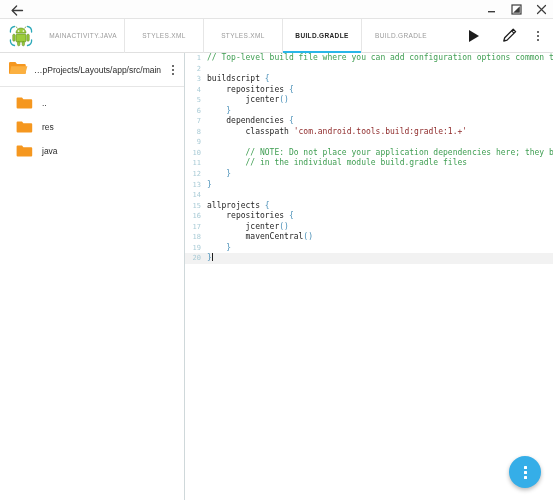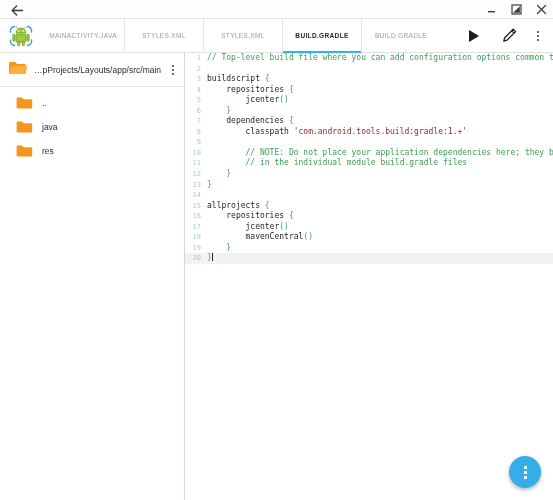--- a/index.html
+++ b/index.html
@@ -363,30 +363,30 @@
         </span>
         <span class="fname">..</span>
       </div>
 
       <div class="file-row">
         <span class="ficon">
           <svg width="17" height="14" viewBox="0 0 17 14">
             <path d="M0.6 2.4 A1 1 0 0 1 1.6 1.4 H6 L7.4 3.2 H15.2 A1 1 0 0 1 16.2 4.2 V11.6 A1 1 0 0 1 15.2 12.6 H1.6 A1 1 0 0 1 0.6 11.6 Z" fill="#f5971f"></path>
           </svg>
         </span>
-        <span class="fname">java</span>
+        <span class="fname">res</span>
       </div>
 
       <div class="file-row">
         <span class="ficon">
           <svg width="17" height="14" viewBox="0 0 17 14">
             <path d="M0.6 2.4 A1 1 0 0 1 1.6 1.4 H6 L7.4 3.2 H15.2 A1 1 0 0 1 16.2 4.2 V11.6 A1 1 0 0 1 15.2 12.6 H1.6 A1 1 0 0 1 0.6 11.6 Z" fill="#f5971f"></path>
           </svg>
         </span>
-        <span class="fname">res</span>
+        <span class="fname">java</span>
       </div>
 
 
     </div>
   </div>
 
   <div class="editor">
     <div class="code" id="code-root"><div class="cline"><span class="gutter">1</span><span class="ctext"><span class="tok-comment">// Top-level build file where you can add configuration options common to all sub-projects/modules.</span></span></div><div class="cline"><span class="gutter">2</span><span class="ctext"></span></div><div class="cline"><span class="gutter">3</span><span class="ctext"><span class="tok-plain">buildscript </span><span class="tok-punc">{</span></span></div><div class="cline"><span class="gutter">4</span><span class="ctext"><span class="tok-plain">    repositories </span><span class="tok-punc">{</span></span></div><div class="cline"><span class="gutter">5</span><span class="ctext"><span class="tok-plain">        jcenter</span><span class="tok-punc">()</span></span></div><div class="cline"><span class="gutter">6</span><span class="ctext"><span class="tok-punc">    }</span></span></div><div class="cline"><span class="gutter">7</span><span class="ctext"><span class="tok-plain">    dependencies </span><span class="tok-punc">{</span></span></div><div class="cline"><span class="gutter">8</span><span class="ctext"><span class="tok-plain">        classpath </span><span class="tok-str">'com.android.tools.build:gradle:1.+'</span></span></div><div class="cline"><span class="gutter">9</span><span class="ctext"></span></div><div class="cline"><span class="gutter">10</span><span class="ctext"><span class="tok-comment">        // NOTE: Do not place your application dependencies here; they belong</span></span></div><div class="cline"><span class="gutter">11</span><span class="ctext"><span class="tok-comment">        // in the individual module build.gradle files</span></span></div><div class="cline"><span class="gutter">12</span><span class="ctext"><span class="tok-punc">    }</span></span></div><div class="cline"><span class="gutter">13</span><span class="ctext"><span class="tok-punc">}</span></span></div><div class="cline"><span class="gutter">14</span><span class="ctext"></span></div><div class="cline"><span class="gutter">15</span><span class="ctext"><span class="tok-plain">allprojects </span><span class="tok-punc">{</span></span></div><div class="cline"><span class="gutter">16</span><span class="ctext"><span class="tok-plain">    repositories </span><span class="tok-punc">{</span></span></div><div class="cline"><span class="gutter">17</span><span class="ctext"><span class="tok-plain">        jcenter</span><span class="tok-punc">()</span></span></div><div class="cline"><span class="gutter">18</span><span class="ctext"><span class="tok-plain">        mavenCentral</span><span class="tok-punc">()</span></span></div><div class="cline"><span class="gutter">19</span><span class="ctext"><span class="tok-punc">    }</span></span></div><div class="cline current"><span class="gutter">20</span><span class="ctext"><span class="tok-punc">}</span><span class="caret"></span></span></div></div>
   </div>
 

